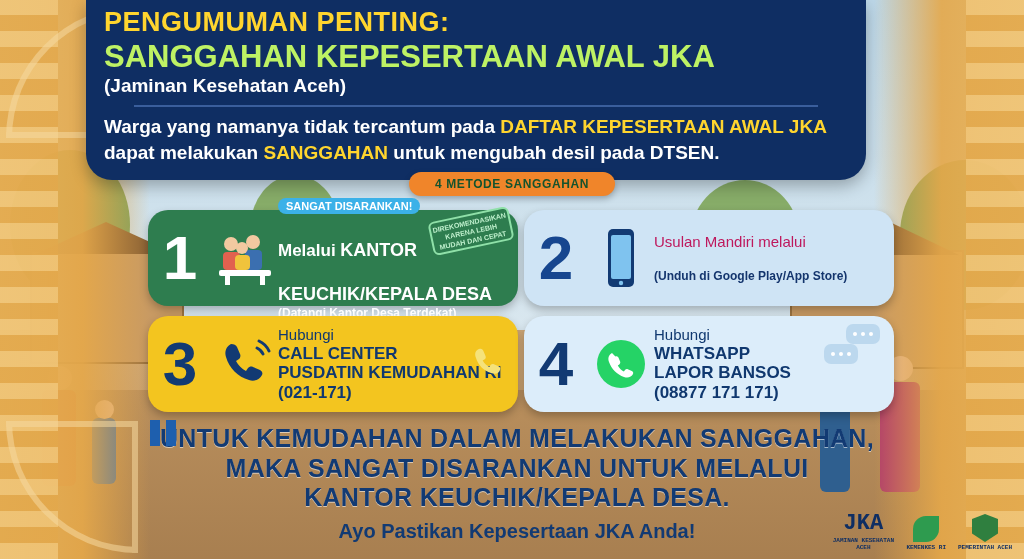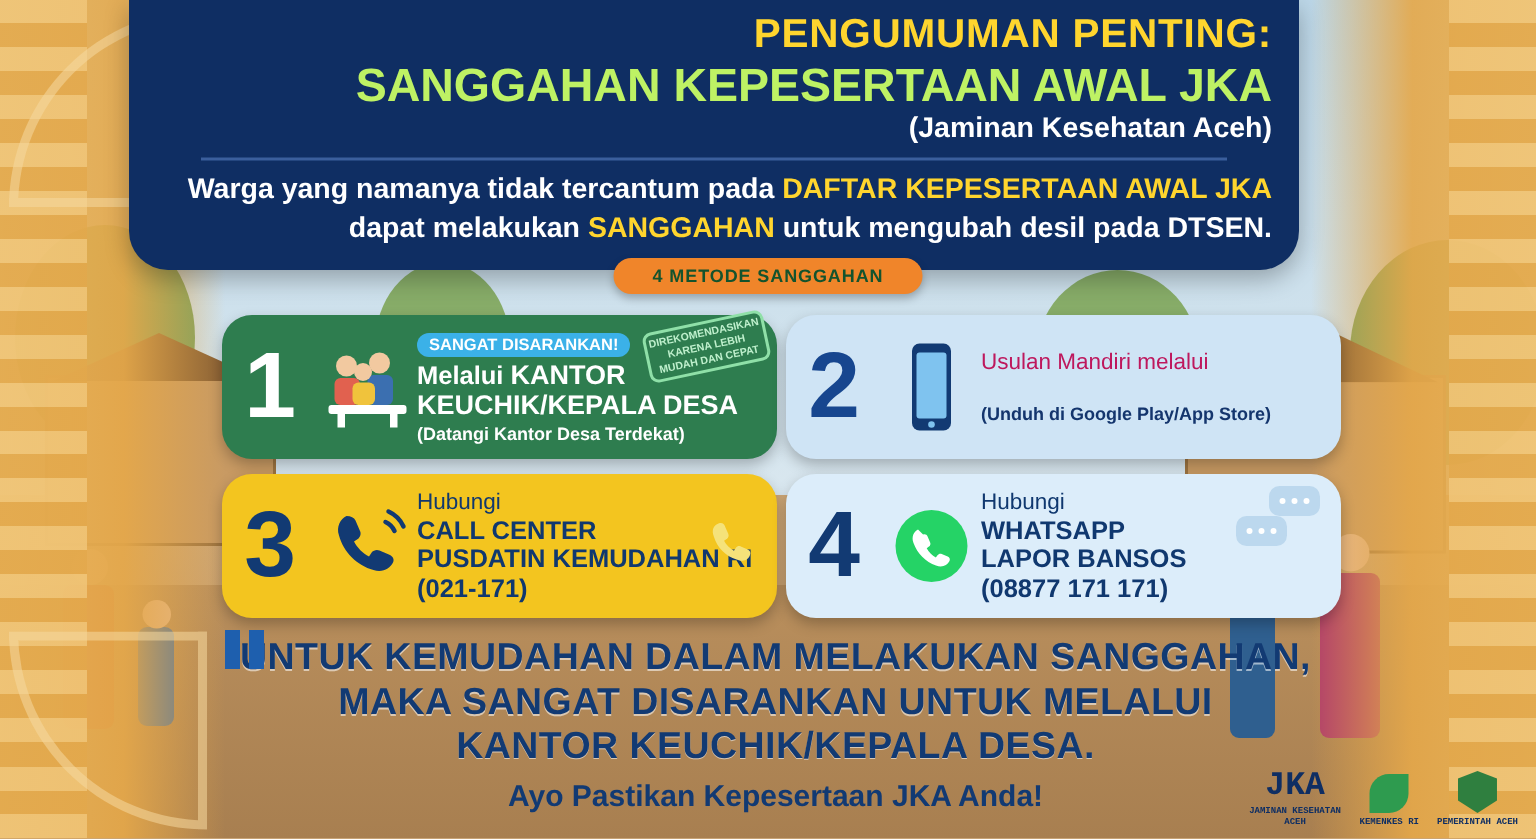--- a/index.html
+++ b/index.html
@@ -32,21 +32,21 @@
     opacity:.75;}
   .band-pattern.l{left:0;}
   .band-pattern.r{right:0;}
   .corner-orn{position:absolute;width:120px;height:120px;border:6px solid #f6d9a0;opacity:.55;border-radius:0 0 100% 0;}
   .corner-orn.tl{left:6px;top:6px;transform:rotate(180deg);}
   .corner-orn.bl{left:6px;bottom:6px;transform:rotate(90deg);}
 
   
   .header{position:absolute;left:86px;top:0;width:780px;background:#0f2e63;
     border-bottom-left-radius:26px;border-bottom-right-radius:26px;
-    padding:8px 18px 14px;box-sizing:border-box;text-align:right;
+    padding:8px 18px 14px;box-sizing:border-box;text-align:left;
     box-shadow:0 6px 16px rgba(0,0,0,.28);}
   .hdr-1{color:#ffd52e;font-size:27px;font-weight:bold;letter-spacing:.5px;line-height:1.1;}
   .hdr-2{color:#bef264;font-size:31px;font-weight:bold;line-height:1.15;margin-top:1px;}
   .hdr-3{color:#ffffff;font-size:19px;font-weight:bold;margin-top:1px;}
   .hdr-line{width:92%;height:2px;background:#3a5e9c;margin:8px auto 7px;}
   .hdr-body{color:#ffffff;font-size:19px;font-weight:bold;line-height:1.35;}
   .hl{color:#ffd52e;}
 
   
   .methods-title{position:absolute;left:50%;transform:translateX(-50%);top:172px;
@@ -63,21 +63,21 @@
   .c4{left:524px;top:316px;width:370px;height:96px;background:#dcedfa;}
 
   .num{font-size:62px;font-weight:bold;line-height:1;width:64px;text-align:center;flex:0 0 64px;}
   .num-white{color:#ffffff;}
   .num-blue{color:#17468f;}
   .num-navy{color:#123a73;}
 
   .card-body{flex:1;padding-right:10px;}
   .badge{display:inline-block;background:#3bb1e8;color:#ffffff;font-size:11px;font-weight:bold;
     padding:2px 8px;border-radius:9px;margin-bottom:2px;}
-  .c1-t1{color:#ffffff;font-size:17px;font-weight:bold;line-height:1.12;}
+  .c1-t1{color:#ffffff;font-size:17px;font-weight:bold;line-height:1.12;margin-top:24px;}
   .c1-t1 b{font-size:18px;}
   .c1-sub{color:#ffffff;font-size:12px;font-weight:bold;margin-top:2px;}
   .c2-t1{color:#be185d;font-size:15px;line-height:1.2;}
   .c2-t2{color:#14356d;font-size:17px;font-weight:bold;line-height:1.15;}
   .c2-sub{color:#14356d;font-size:12px;font-weight:bold;margin-top:18px;}
   .c3-t1{color:#10386f;font-size:15px;line-height:1.2;}
   .c3-t2{color:#10386f;font-size:17px;font-weight:bold;line-height:1.15;}
   .c4-t1{color:#10386f;font-size:15px;line-height:1.2;}
   .c4-t2{color:#10386f;font-size:17px;font-weight:bold;line-height:1.15;}
 

